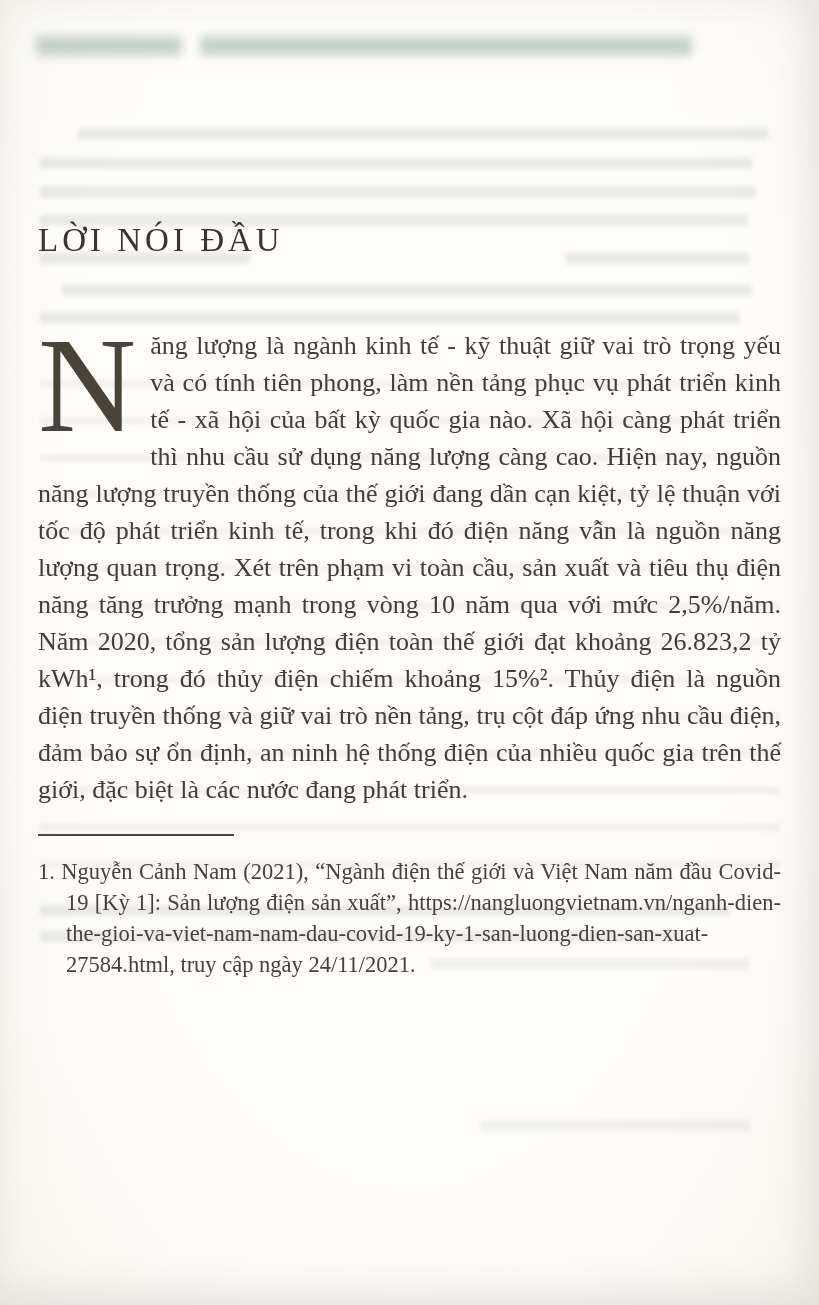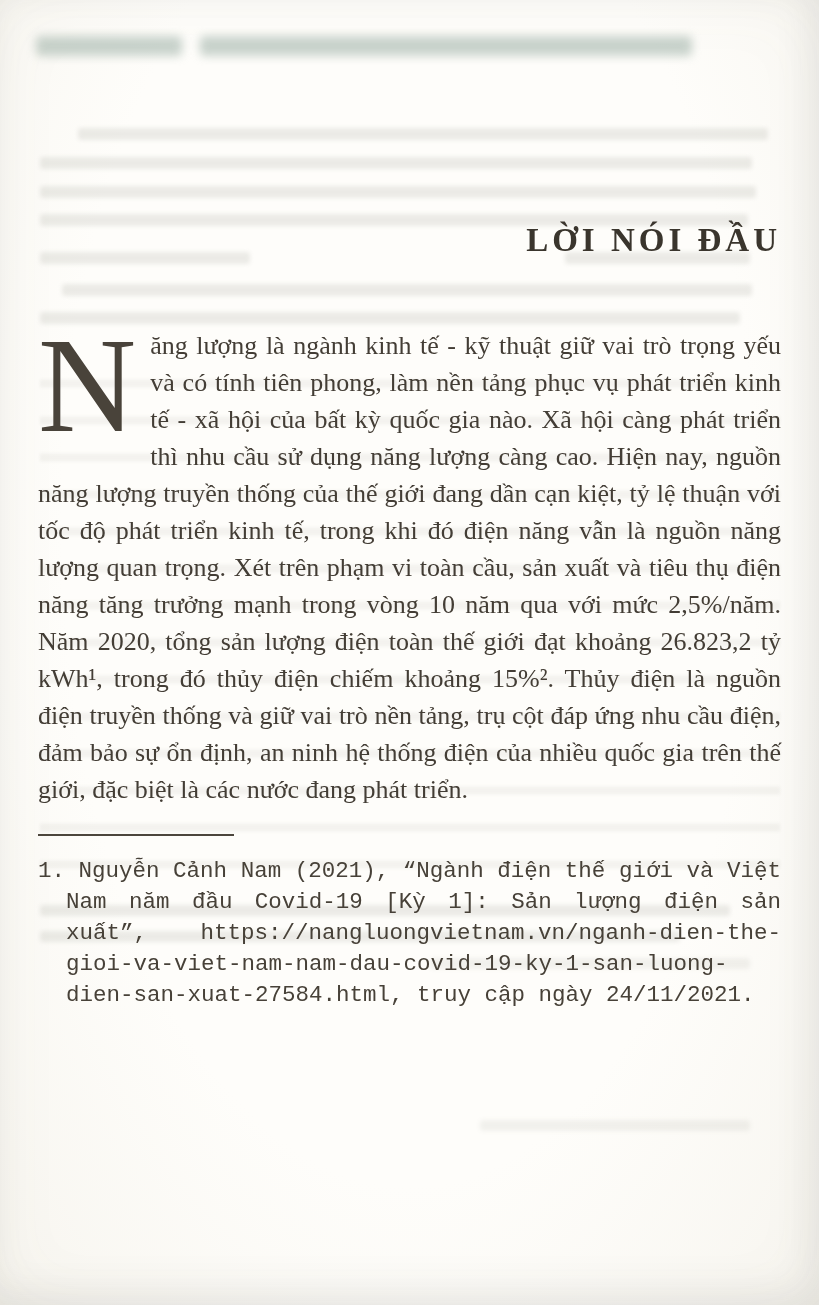--- a/index.html
+++ b/index.html
@@ -66,23 +66,23 @@
     );
     opacity: 0.22;
     filter: blur(1.6px);
   }
 
   
   .title {
     position: relative;
     margin: 0;
     padding-top: 222px;
-    text-align: right;
+    text-align: left;
     font-size: 33px;
-    font-weight: 700;
+    font-weight: 400;
     letter-spacing: 4px;
     color: #3a352d;
   }
 
   .body-text {
     position: relative;
     margin-top: 68px;
     font-size: 26px;
     line-height: 37px;
     text-align: justify;
@@ -110,21 +110,20 @@
     font-size: 22.5px;
     line-height: 31px;
     text-align: justify;
     color: #474138;
     overflow-wrap: break-word;
   }
   .footnote {
     margin: 16px 0 16px 0;
     padding-left: 28px;
     text-indent: -28px;
-    font-family: Liberation Mono, monospace;
   }
 </style>
 </head>
 <body>
 
 <div class="page">
 
   <div class="artifact top-blur blur1"></div>
   <div class="artifact top-blur blur2"></div>
   <div class="artifact ghost g1"></div>

